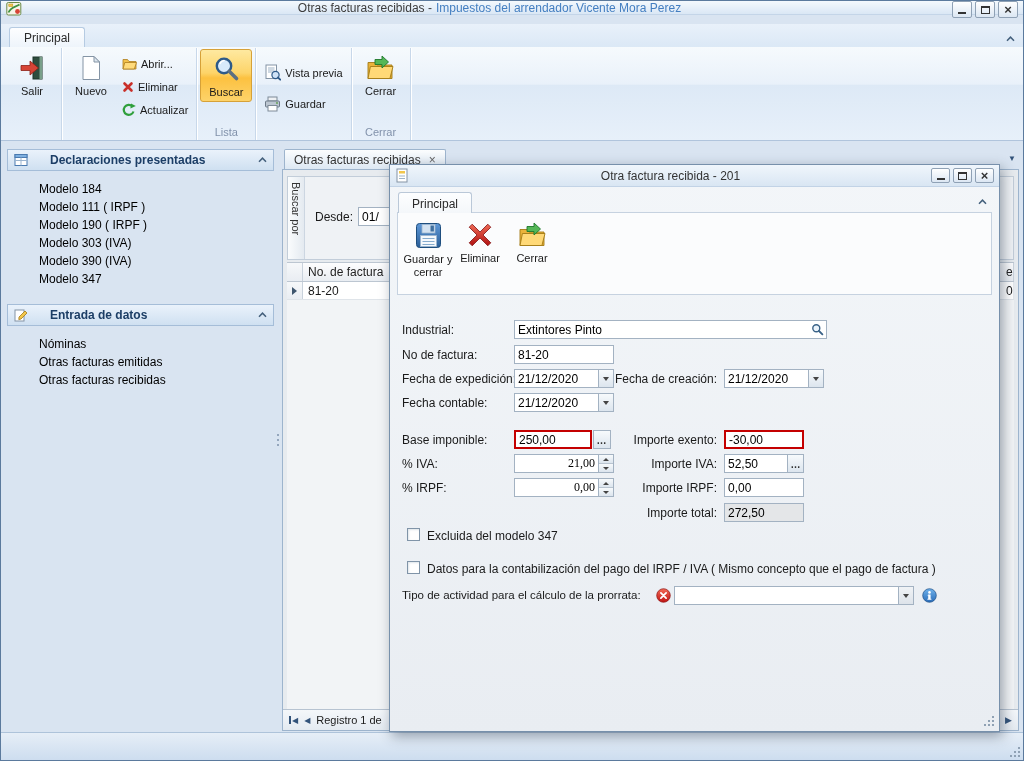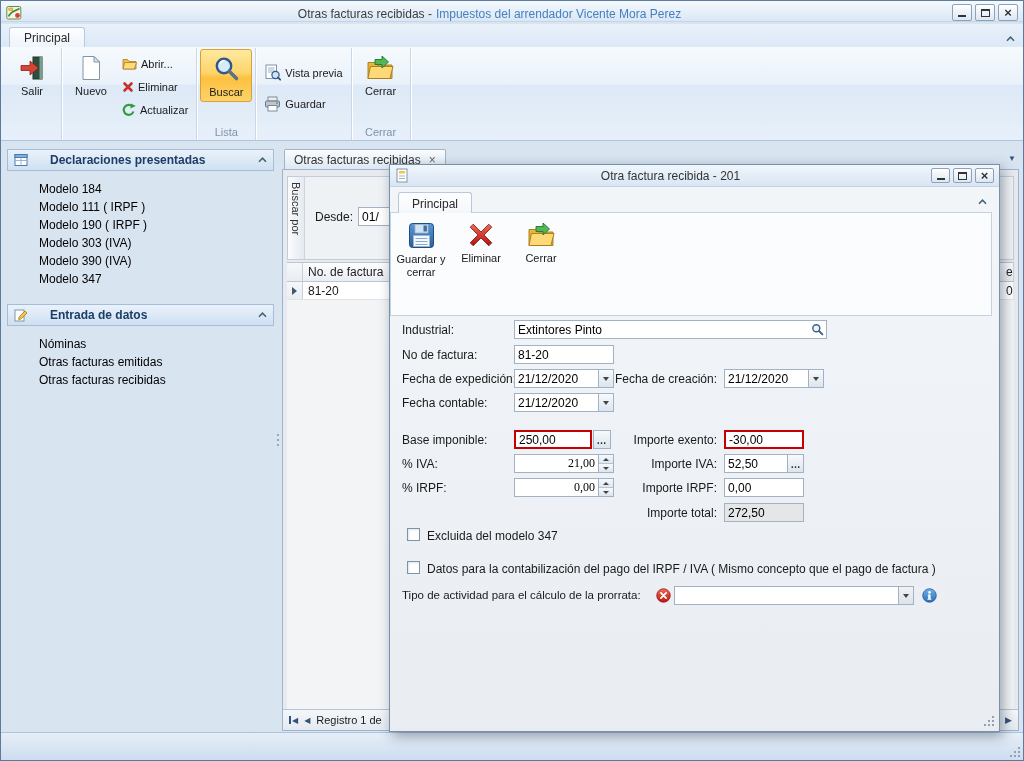--- a/index.html
+++ b/index.html
@@ -1,21 +1,21 @@
 <!DOCTYPE html>
 <html><head>
 <meta charset="utf-8">
 <style>
   * { margin:0; padding:0; box-sizing:border-box; }
   html,body { background:#8fa3b8; }
   body { font-family:"Liberation Sans", sans-serif; font-size:12px; color:#1a1a1a; }
   .window { position:relative; width:1024px; height:761px; background:#d9e4f1; border:1px solid #5b7a9d; overflow:hidden; }
 
   
-  .titlebar { position:absolute; left:0; top:0; right:0; height:21px; background:linear-gradient(#f4f9fd,#dae7f5); border-bottom:1px solid #c4d5e8; display:flex; align-items:flex-end; padding:0 5px; z-index:5; }
+  .titlebar { position:absolute; left:0; top:0; right:0; height:14px; background:linear-gradient(#f4f9fd,#dae7f5); border-bottom:1px solid #c4d5e8; display:flex; align-items:flex-start; padding:0 5px; z-index:5; }
   .app-ico { display:flex; margin-right:4px; }
   .title { flex:1; text-align:center; font-size:12px; color:#3c3c3c; white-space:nowrap; overflow:hidden; }
   .title .accent { color:#447fc1; margin-left:4px; }
   .winbtns { display:flex; gap:3px; }
   .winbtn { width:20px; height:17px; border:1px solid #8fa1b5; border-radius:2px; background:linear-gradient(#ffffff,#dce7f3); display:flex; align-items:center; justify-content:center; }
   .winbtns.sm .winbtn { width:19px; height:15px; }
   .g-min { width:8px; height:3px; border-bottom:2px solid #333; margin-top:5px; }
   .g-max { width:9px; height:8px; border:1px solid #333; border-top-width:2px; }
   .g-x { font-size:13px; font-weight:bold; color:#333; line-height:1; margin-top:-1px; }
 
@@ -82,21 +82,21 @@
   .sgrip::after, .grip::after { content:""; position:absolute; right:3px; bottom:3px; width:2px; height:2px; background:#8fa1b4; box-shadow:-4px 0 #8fa1b4,-8px 0 #8fa1b4,0 -4px #8fa1b4,-4px -4px #8fa1b4,0 -8px #8fa1b4; }
   .sgrip { position:absolute; right:0; bottom:0; width:14px; height:14px; }
 
   
   .dialog { position:absolute; left:388px; top:163px; width:611px; height:568px; background:linear-gradient(#f3f6f9,#e9edf2); border:1px solid #7790ab; box-shadow:3px 4px 12px rgba(40,55,75,.45); z-index:50; }
   .dtitle { height:22px; background:linear-gradient(#f0f6fc,#d9e6f3); border-bottom:1px solid #c2d3e6; display:flex; align-items:center; padding:0 5px; gap:4px; }
   .dtitle .t { flex:1; text-align:center; color:#333; white-space:nowrap; overflow:hidden; }
   .dlgtabs { height:25px; display:flex; align-items:flex-end; padding:0 8px; position:relative; }
   .dlgtab { height:21px; padding:4px 13px 0; background:linear-gradient(#fdfeff,#f4f7fa); border:1px solid #bac8d8; border-bottom:none; border-radius:3px 3px 0 0; position:relative; z-index:2; margin-bottom:-1px; color:#2b2b2b; }
   .dlgchev { position:absolute; right:12px; bottom:7px; display:flex; }
-  .dlgbar { position:absolute; left:0; right:7px; top:47px; height:104px; background:#fbfcfd; border:1px solid #c6d2e0; display:flex; padding:3px 4px; gap:8px; z-index:1; }
+  .dlgbar { position:absolute; left:7px; right:7px; top:47px; height:83px; background:#fbfcfd; border:1px solid #c6d2e0; display:flex; padding:3px 4px; z-index:1; }
   .tbtn { width:52px; display:flex; flex-direction:column; align-items:center; gap:4px; padding-top:6px; }
   .tbtn .lbl { font-size:11px; text-align:center; line-height:1.2; }
   .dform { position:absolute; left:0; top:131px; right:0; bottom:0; }
   .frow { position:absolute; left:0; right:0; height:20px;padding-left:46px; }
   .flab { position:absolute; top:3px; white-space:nowrap; }
   .flab.ra { text-align:right; }
   .fld { position:absolute; top:0; display:flex; height:19px; border:1px solid #a3b2c2; background:#fff; }
   .fld input { border:none; outline:none; flex:1; min-width:0; font:12px "Liberation Sans",sans-serif; padding:0 3px; background:transparent; color:#000; }
   .fld input.ra { text-align:right;font-family:Liberation Serif, serif; }
   .fld.red { border:2px solid #c40000; }

